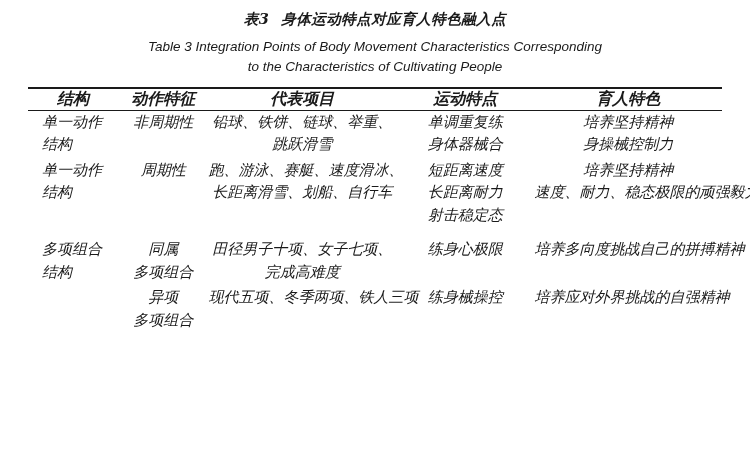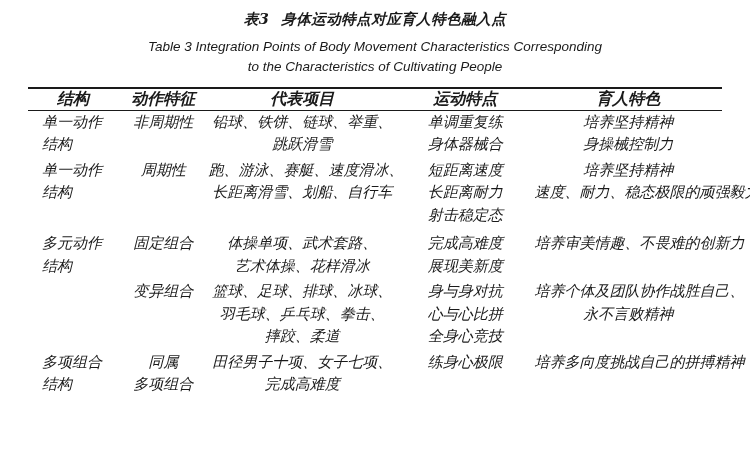--- a/index.html
+++ b/index.html
@@ -173,65 +173,25 @@
 
       <tr class="spacer-row">
           <td colspan="5"></td>
         </tr>
 
 
       <tr class="spacer-row">
           <td colspan="5"></td>
         </tr>
 
-      <tr>
-        <td class="col-struct cell-lines">
-            <span>多元动作</span>
-            <span>结构</span>
-          </td>
-        <td class="cell-lines">
-            <span>固定组合</span>
-          </td>
-        <td class="cell-lines">
-            <span>体操单项、武术套路、</span>
-            <span>艺术体操、花样滑冰</span>
-          </td>
-        <td class="cell-lines">
-            <span>完成高难度</span>
-            <span>展现美新度</span>
-          </td>
-        <td class="cell-lines">
-            <span>培养审美情趣、不畏难的创新力</span>
-          </td>
-      </tr>
-
-      <tr class="spacer-row">
-          <td colspan="5"></td>
-        </tr>
-
-      <tr>
-        <td class="col-struct cell-lines"></td>
-        <td class="cell-lines">
-            <span>变异组合</span>
-          </td>
-        <td class="cell-lines">
-            <span>篮球、足球、排球、冰球、</span>
-            <span>羽毛球、乒乓球、拳击、</span>
-            <span>摔跤、柔道</span>
-          </td>
-        <td class="cell-lines">
-            <span>身与身对抗</span>
-            <span>心与心比拼</span>
-            <span>全身心竞技</span>
-          </td>
-        <td class="cell-lines">
-            <span>培养个体及团队协作战胜自己、</span>
-            <span>永不言败精神</span>
-          </td>
-      </tr>
+
+      <tr class="spacer-row">
+          <td colspan="5"></td>
+        </tr>
+
 
       <tr class="spacer-row">
           <td colspan="5"></td>
         </tr>
 
       <tr>
         <td class="col-struct cell-lines">
             <span>多项组合</span>
             <span>结构</span>
           </td>
@@ -248,20 +208,36 @@
           </td>
         <td class="cell-lines">
             <span>培养多向度挑战自己的拼搏精神</span>
           </td>
       </tr>
 
       <tr class="spacer-row">
           <td colspan="5"></td>
         </tr>
 
+      <tr>
+        <td class="col-struct cell-lines"></td>
+        <td class="cell-lines">
+            <span>异项</span>
+            <span>多项组合</span>
+          </td>
+        <td class="cell-lines">
+            <span>现代五项、冬季两项、铁人三项</span>
+          </td>
+        <td class="cell-lines">
+            <span>练身械操控</span>
+          </td>
+        <td class="cell-lines">
+            <span>培养应对外界挑战的自强精神</span>
+          </td>
+      </tr>
 
       <tr class="spacer-row">
           <td colspan="5"></td>
         </tr>
 
     </tbody>
   </table>
 
 </div>
 

